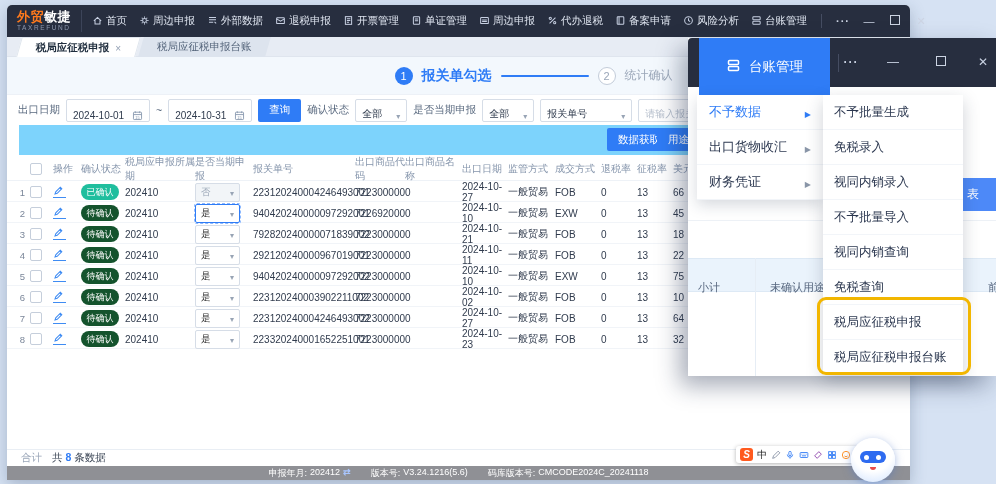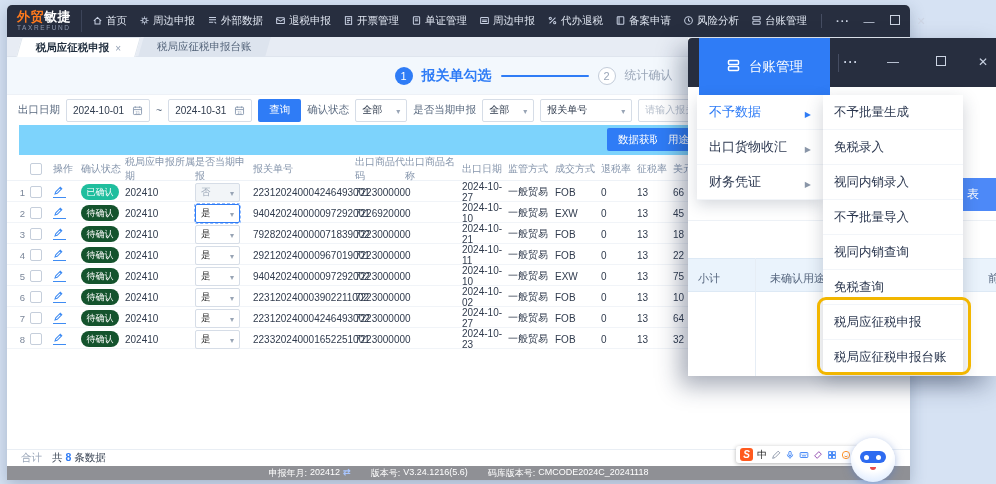--- a/index.html
+++ b/index.html
@@ -47,21 +47,21 @@
   .step-circle.on { background:#2f7cf6; color:#fff; }
   .step-circle.off { background:#fff; border:1px solid #c3ccd9; color:#9aa6b8; }
   .step-label.on { color:#2f7cf6; font-weight:bold; font-size:14px; }
   .step-label.off { color:#9aa6b8; font-size:12px; }
   .step-line { width:88px; height:2px; background:#2f7cf6; border-radius:1px; }
 
   .filter-row { height:30px; display:flex; align-items:center; gap:6px; padding:0 11px;
     font-size:10.5px; color:#5b6b80; background:#fff; flex:0 0 auto; }
   .f-label { white-space:nowrap; }
   .input-box { height:23px; border:1px solid #d6dde7; border-radius:2px; display:flex;
-    align-items:center; padding:0 6px; gap:4px; color:#2f3b4d; background:#fff; font-size:10px; white-space:nowrap; }
+    align-items:flex-end; padding:0 6px; gap:4px; color:#2f3b4d; background:#fff; font-size:10px; white-space:nowrap; }
   .date-box { width:84px; justify-content:space-between; }
   .cal-icon svg { width:11px; height:11px; stroke:#8a9ab0; fill:none; stroke-width:1; display:block; }
   .cal-icon text { fill:#8a9ab0; stroke:none; font-family:"Liberation Sans",sans-serif; }
   .sel-box { justify-content:space-between; }
   .sel-all { width:52px; } .sel-decl { width:92px; }
   .caret::after { content:"\25BE"; color:#98a4b5; font-size:8px; }
   .text-input { width:104px; color:#b6bfcc; }
   .btn-primary { height:23px; background:#2f7cf6; color:#fff; border:none; border-radius:2px;
     padding:0 11px; font-size:10.5px; display:flex; align-items:center; cursor:pointer; white-space:nowrap; }
 
@@ -110,21 +110,21 @@
     z-index:3; cursor:pointer; }
   .ov-menu-btn svg { width:15px; height:15px; stroke:#fff; fill:none; stroke-width:1.2; }
   .ov-ctl { position:absolute; top:0; height:49px; line-height:49px; color:#c9d2e2; font-size:12px;
     text-align:center; width:26px; cursor:pointer; }
   .ov-sep { position:absolute; left:150px; top:16px; width:1px; height:18px; background:#454d62; }
 
   
   .frag-hline { position:absolute; left:0; right:0; top:182px; height:1px; background:#edf1f6; }
   .frag-band { position:absolute; left:0; top:220px; height:34px; width:100%; background:#eaf3fc;
     border-top:1px solid #ddE9f5; border-bottom:1px solid #dde9f5; font-size:11px; color:#55657d; }
-  .frag-band span { position:absolute; top:12px; white-space:nowrap; }
+  .frag-band span { position:absolute; top:21px; white-space:nowrap; }
   .frag-subtotal { left:10px; } .frag-unconfirmed { left:82px; } .frag-prior { left:272px;margin-left:28px; }
   .frag-vline { position:absolute; left:67px; top:220px; width:1px; height:118px; background:#e6edf5; }
   .frag-btn { position:absolute; left:274px; top:140px; width:34px; height:33px; background:#4d89f8;
     color:#fff; font-size:12px; display:flex; align-items:center; padding-left:5px; }
 
   
   .menu-panel { position:absolute; left:9px; top:57px; width:126px; background:#fff;
     box-shadow:0 5px 14px rgba(30,45,70,.18); z-index:4; }
   .menu-item { height:35px; display:flex; align-items:center; justify-content:space-between;
     padding:0 12px; font-size:13px; color:#2c3850; border-bottom:1px solid #f2f5f9; cursor:pointer; }

